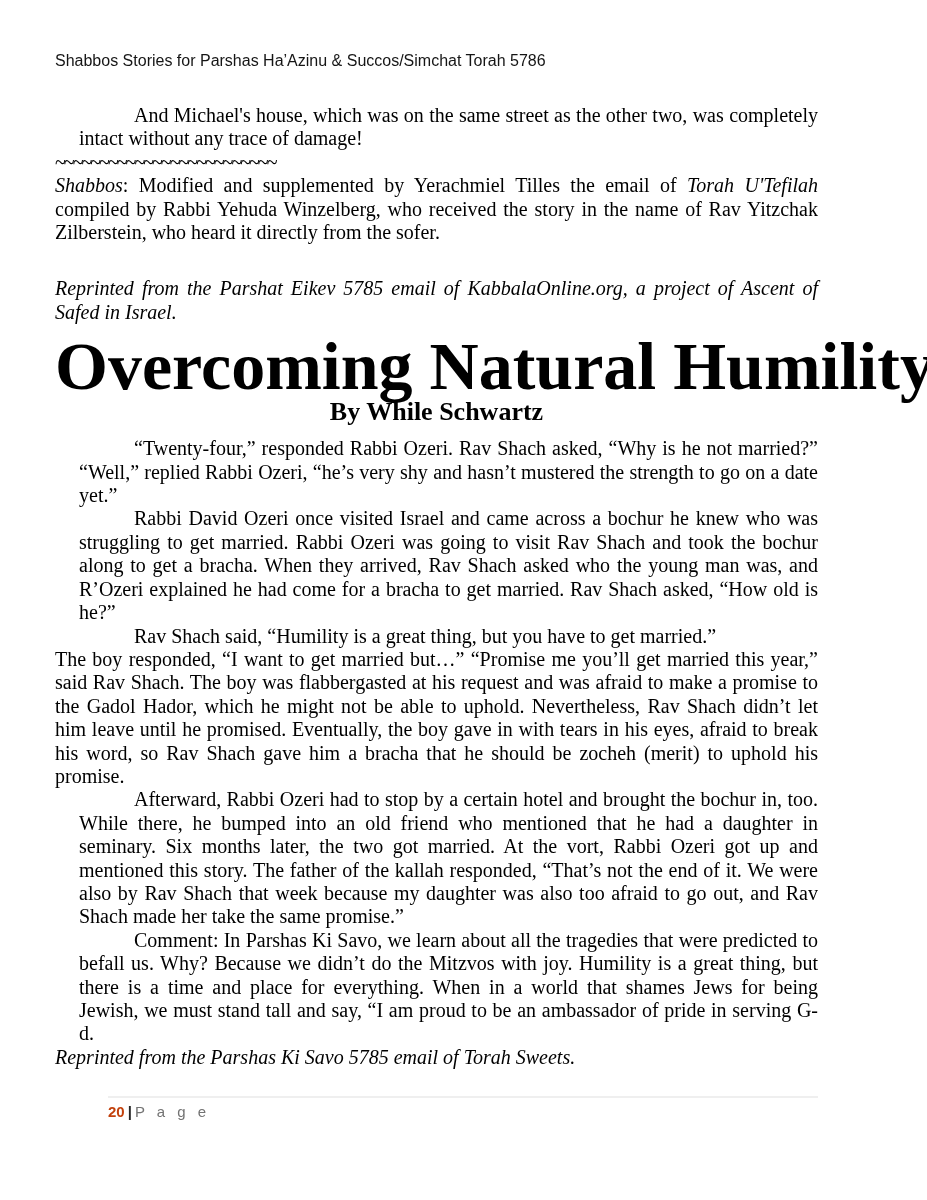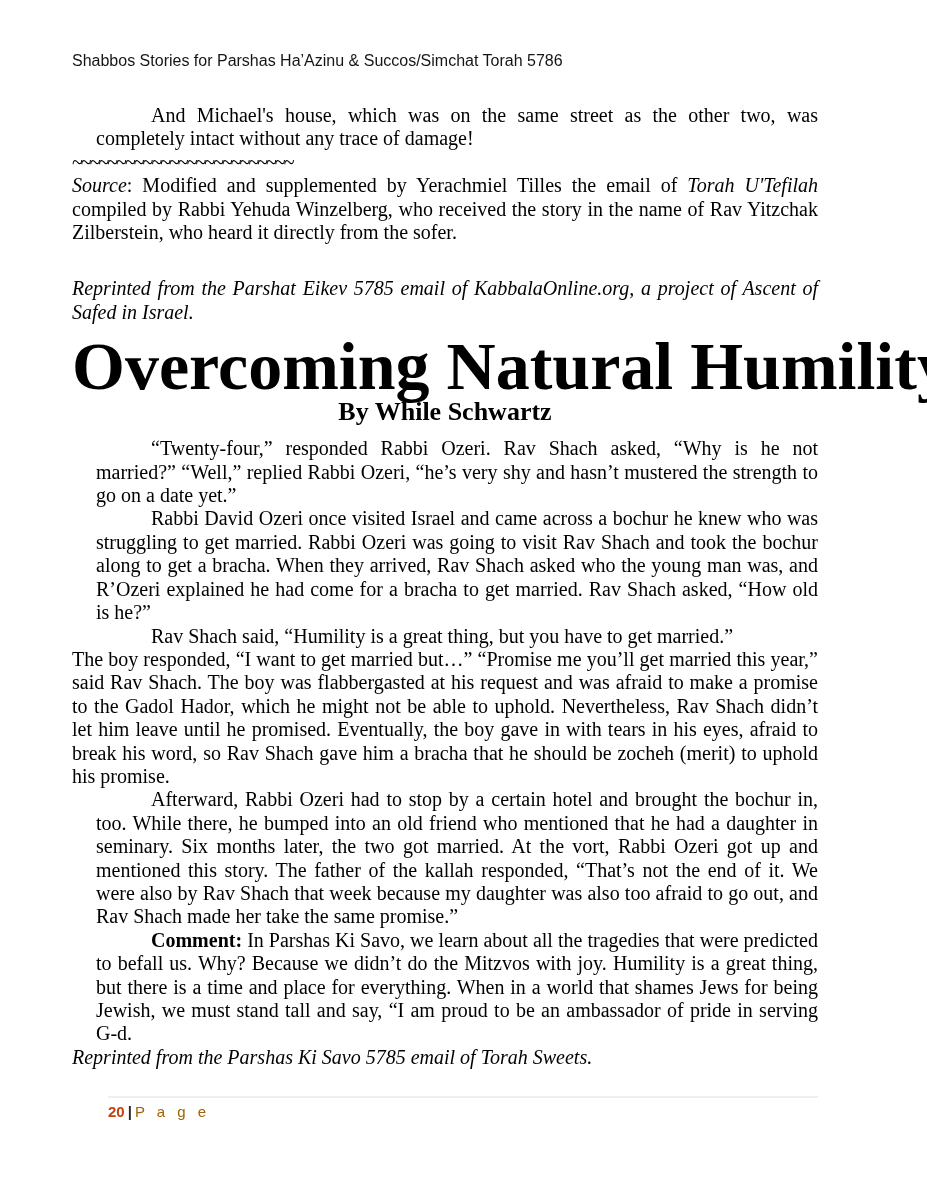--- a/index.html
+++ b/index.html
@@ -8,21 +8,21 @@
     background: #ffffff;
   }
   .page {
     position: relative;
     width: 927px;
     height: 1124px;
     box-sizing: border-box;
     background: #ffffff;
     color: #000000;
     font-family: "Liberation Serif", serif;
-    padding: 52px 109px 0 72px;
+    padding: 52px 109px 0 55px;
     overflow: hidden;
     border-radius: 27px;
   }
   .header {
     font-family: "Liberation Sans", sans-serif;
     font-size: 16px;
     line-height: 18px;
     color: #151515;
     margin-bottom: 34px;
   }
@@ -51,55 +51,55 @@
     white-space: nowrap;
   }
   .story-byline {
     font-family: "Liberation Serif", serif;
     font-weight: bold;
     font-size: 26px;
     line-height: 30px;
     text-align: center;
     margin: 2px 0 10px 0;
   }
-  .comment-label { font-weight: bold; }
+  .comment-label { font-weight: normal; }
   .footer {
     position: absolute;
     left: 108px;
     right: 109px;
     top: 1096px;
   }
   .footer-rule {
     border-top: 2px solid #efefef;
     height: 0;
     margin-bottom: 5px;
   }
   .footer-text {
     font-family: "Liberation Sans", sans-serif;
     font-size: 15px;
     line-height: 18px;
   }
   .page-number { font-weight: bold; color: #c2410c; }
   .footer-pipe { font-weight: bold; color: #262626; margin: 0 3px; }
-  .page-label { color: #a16207; letter-spacing: 4px; }
+  .page-label { color: #737373; letter-spacing: 4px; }
 </style>
 </head>
 <body>
 
 <div class="page">
 
   <div class="header">Shabbos Stories for Parshas Ha’Azinu &amp; Succos/Simchat Torah 5786</div>
 
   <div>
 
     <p class="body-para indent">And Michael's house, which was on the same street as the other two, was completely intact without any trace of damage!</p>
 
     <div class="tilde-line">~~~~~~~~~~~~~~~~~~~~~~~~~</div>
 
-    <p class="body-para"><span class="italic">Source</span><span>: Modified and supplemented by Yerachmiel Tilles the email of </span><span class="italic">Torah U'Tefilah</span><span> compiled by Rabbi Yehuda Winzelberg, who received the story in the name of Rav Yitzchak Zilberstein, who heard it directly from the sofer.</span></p>
+    <p class="body-para"><span class="italic">Shabbos</span><span>: Modified and supplemented by Yerachmiel Tilles the email of </span><span class="italic">Torah U'Tefilah</span><span> compiled by Rabbi Yehuda Winzelberg, who received the story in the name of Rav Yitzchak Zilberstein, who heard it directly from the sofer.</span></p>
 
     <p class="body-para italic gap-above">Reprinted from the Parshat Eikev 5785 email of KabbalaOnline.org, a project of Ascent of Safed in Israel.</p>
 
     <h1 class="story-title">Overcoming Natural Humility</h1>
 
     <h2 class="story-byline">By While Schwartz</h2>
 
     <p class="body-para indent">“Twenty-four,” responded Rabbi Ozeri. Rav Shach asked, “Why is he not married?” “Well,” replied Rabbi Ozeri, “he’s very shy and hasn’t mustered the strength to go on a date yet.”</p>
 
     <p class="body-para indent">Rabbi David Ozeri once visited Israel and came across a bochur he knew who was struggling to get married. Rabbi Ozeri was going to visit Rav Shach and took the bochur along to get a bracha. When they arrived, Rav Shach asked who the young man was, and R’Ozeri explained he had come for a bracha to get married. Rav Shach asked, “How old is he?”</p>

